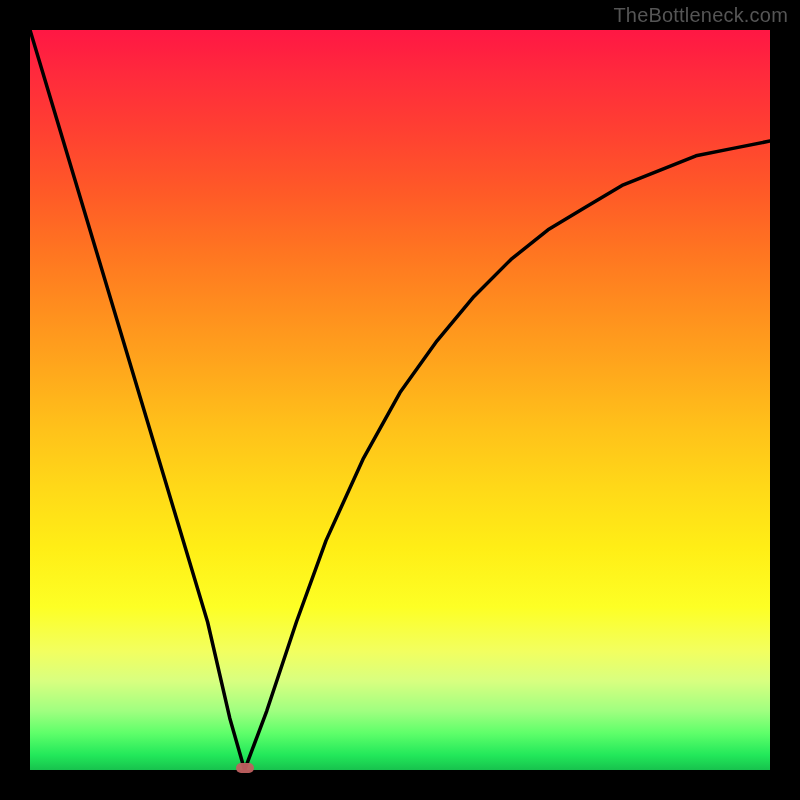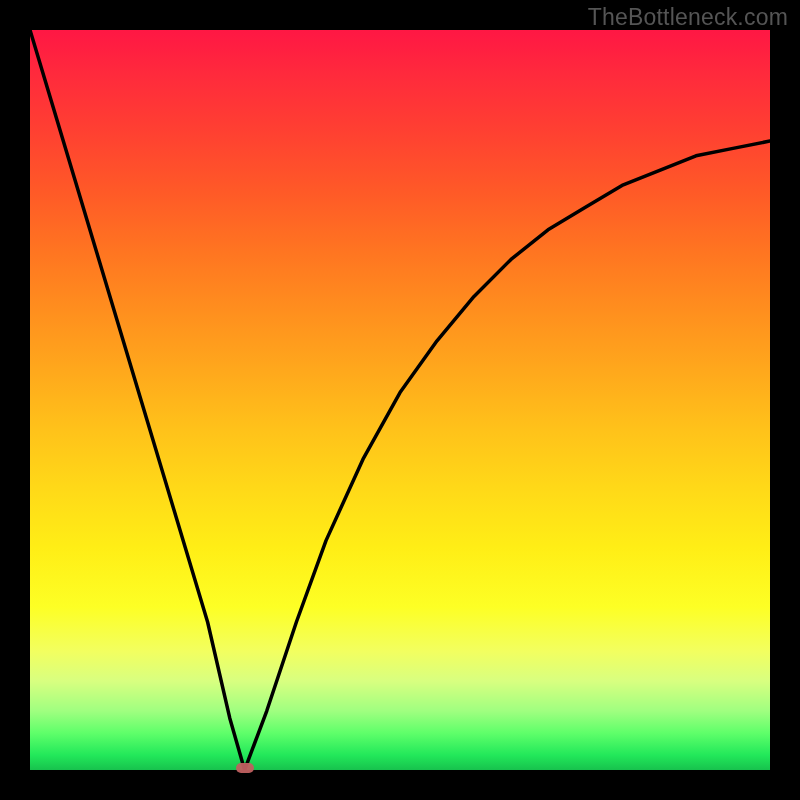--- a/index.html
+++ b/index.html
@@ -15,21 +15,21 @@
     width: 800px;
     height: 800px;
     background: #000;
     position: relative;
   }
   .watermark {
     position: absolute;
     top: 4px;
     right: 12px;
     color: #555;
-    font-size: 23px;
+    font-size: 20px;
     font-family: Arial, sans-serif;
     letter-spacing: 0.2px;
   }
   .plot {
     position: absolute;
     top: 30px;
     left: 30px;
     width: 740px;
     height: 740px;
     background: linear-gradient(to bottom,

